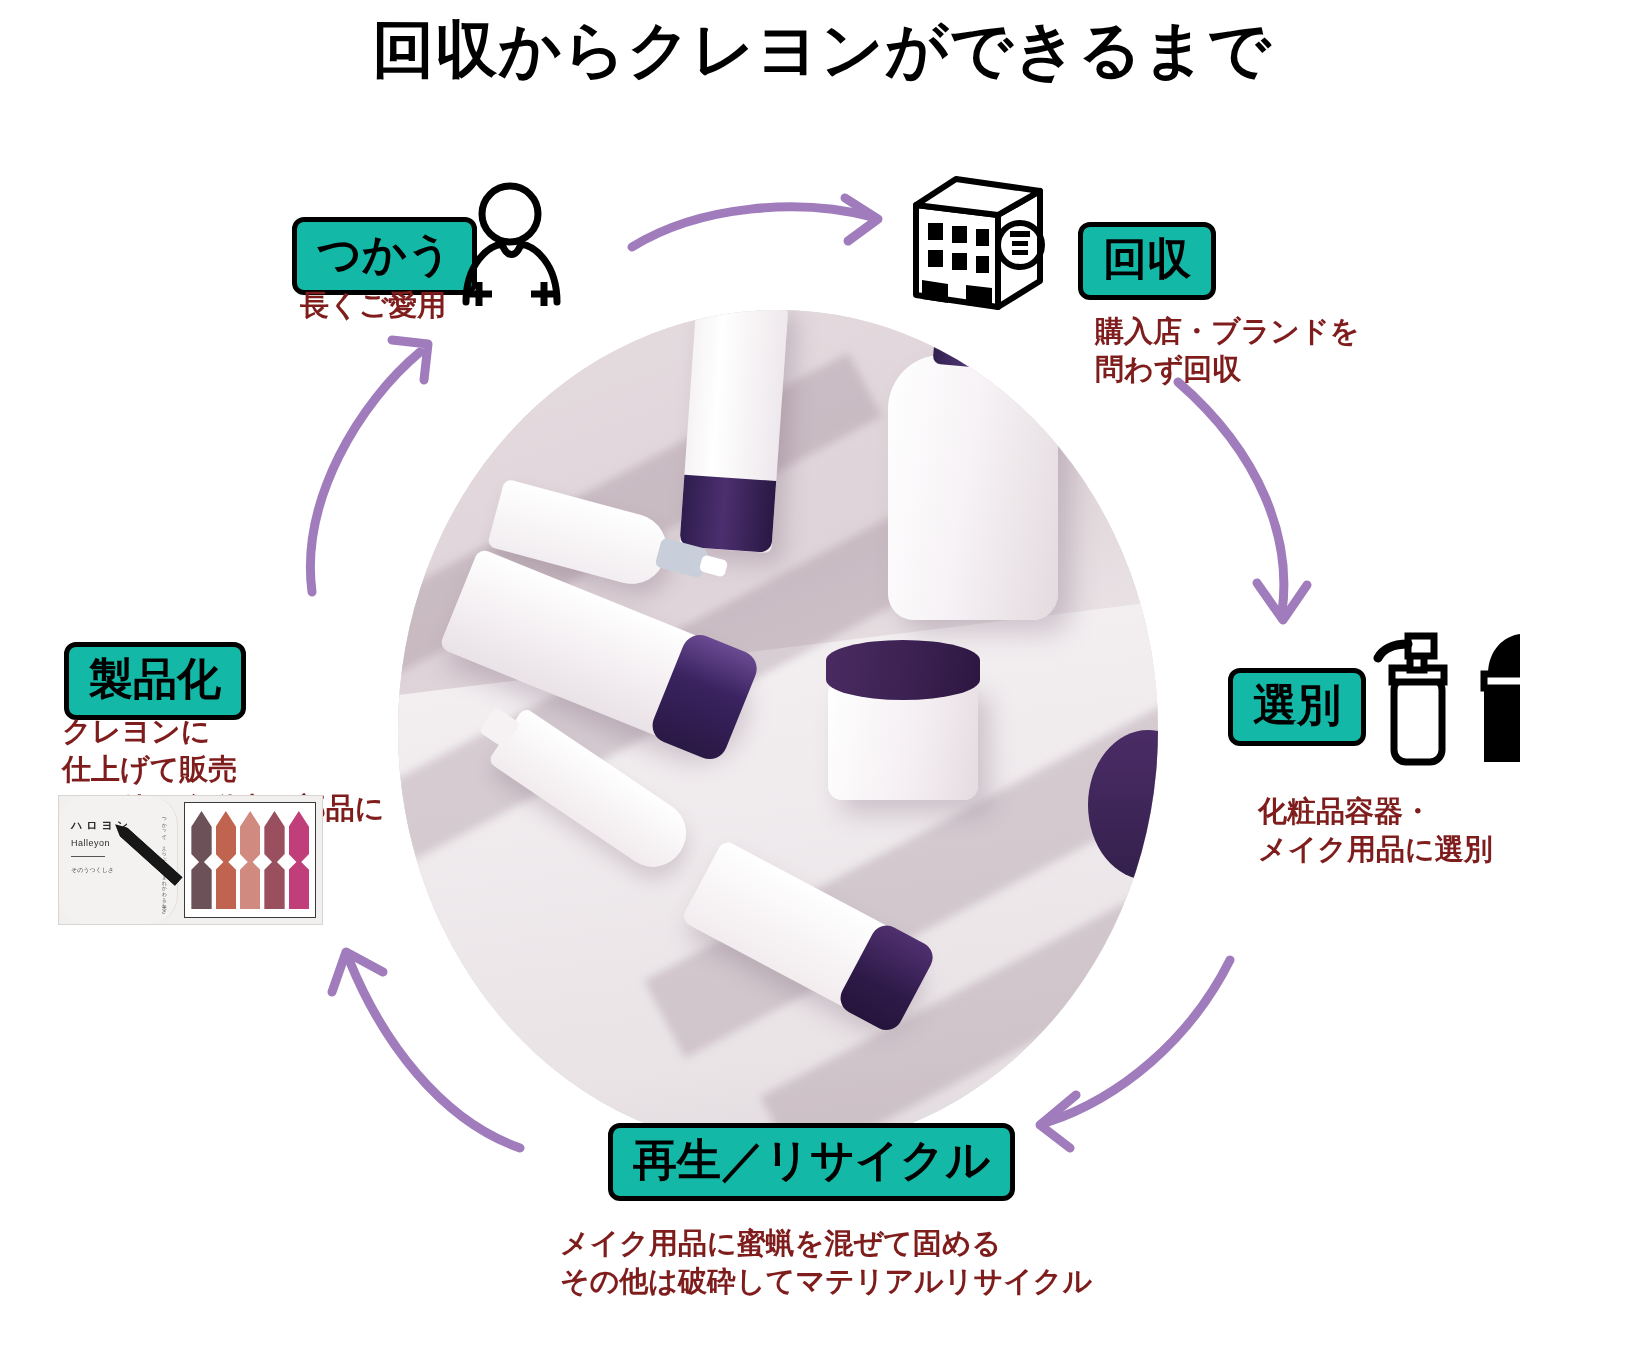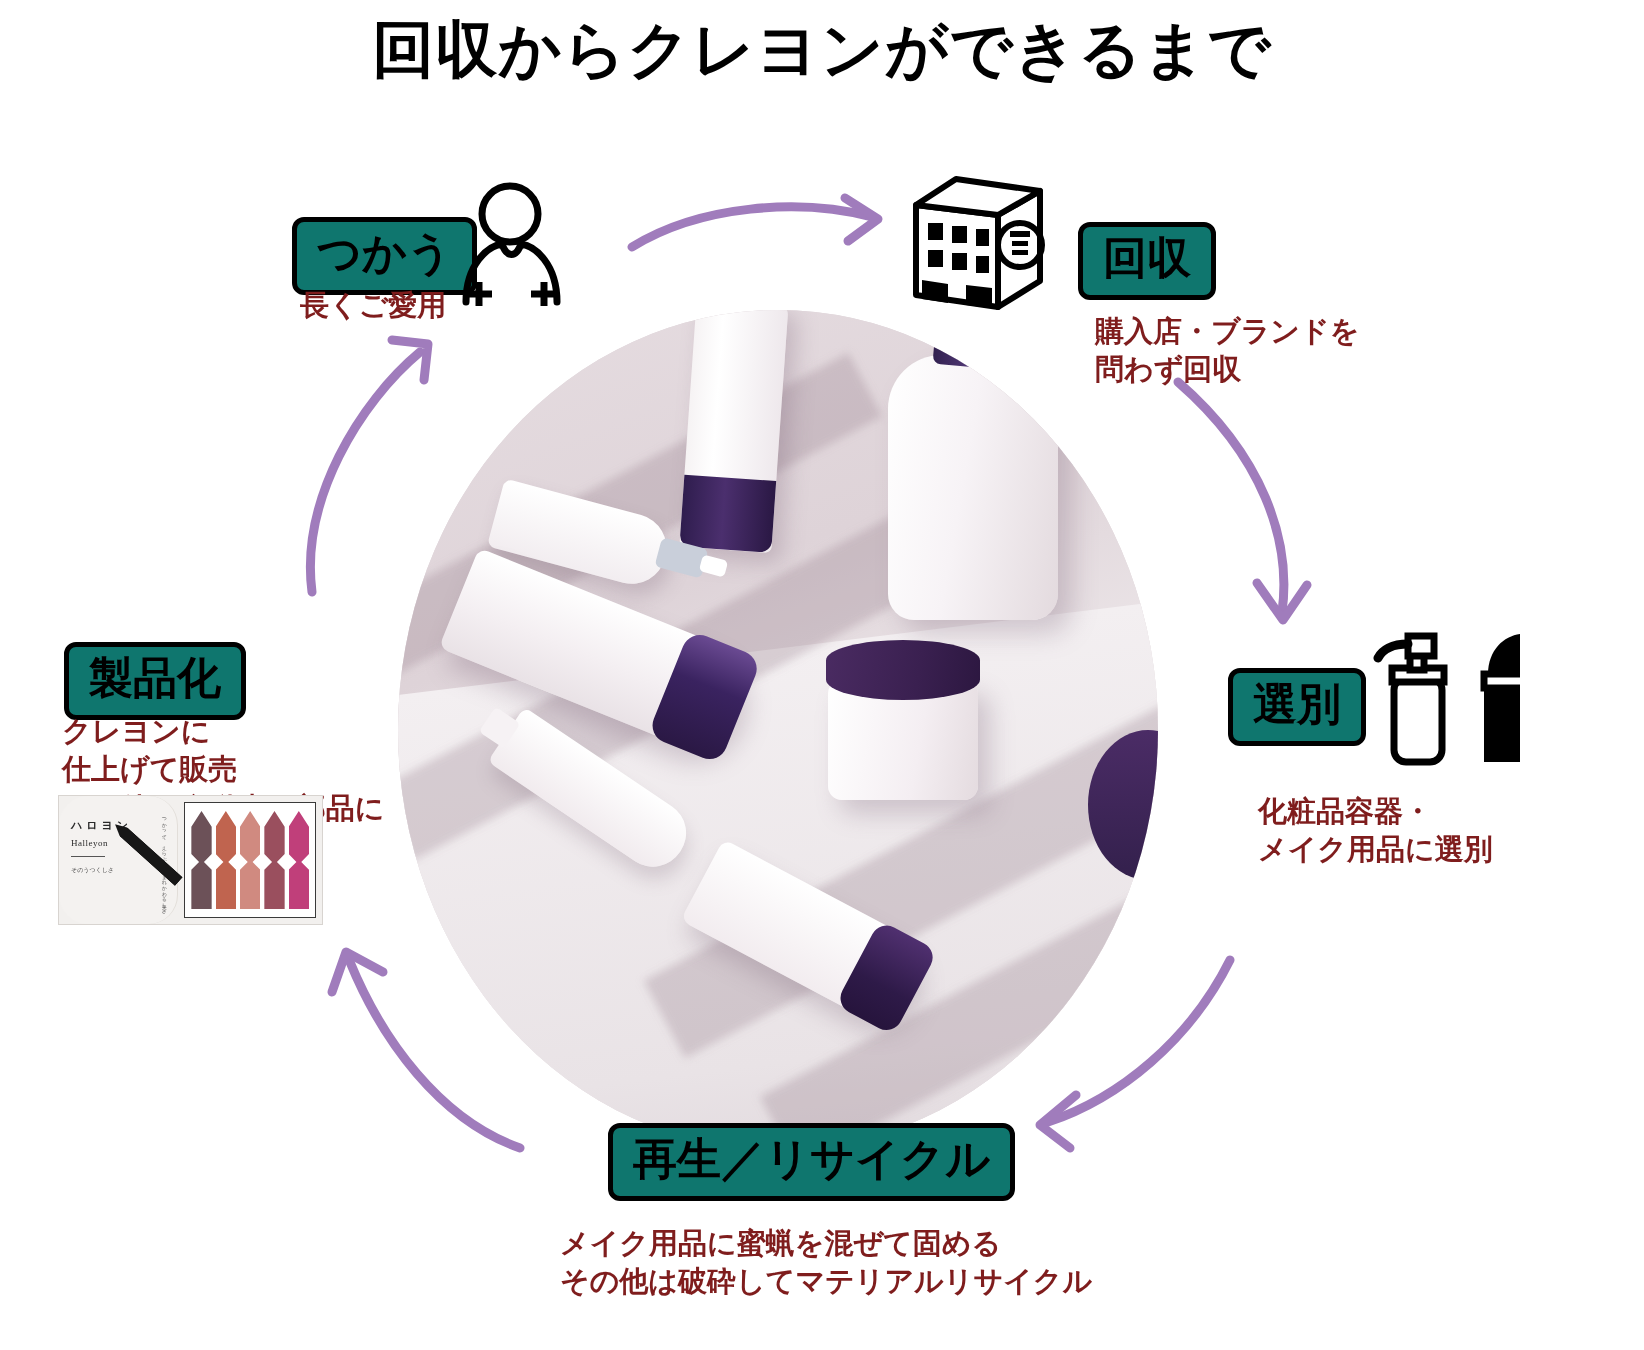--- a/index.html
+++ b/index.html
@@ -11,21 +11,20 @@
   body {
     font-family: "Liberation Sans", "DejaVu Sans", sans-serif;
     color: #111111;
   }
   #stage {
     position: relative;
     width: 1520px;
     height: 1350px;
     background: #ffffff;
     overflow: hidden;
-    font-family: Liberation Serif, serif;
   }
 
   
   #title {
     position: absolute;
     left: 0;
     top: 8px;
     width: 1644px;
     text-align: center;
     font-size: 62px;
@@ -33,21 +32,21 @@
     letter-spacing: 1px;
     color: #000000;
     white-space: nowrap;
   }
 
   
   .chip {
     position: absolute;
     border: 5px solid #000000;
     border-radius: 12px;
-    background: #0f766e;
+    background: #14b8a6;
     font-size: 44px;
     font-weight: 700;
     color: #000000;
     line-height: 1;
     padding: 10px 20px 14px 20px;
     white-space: nowrap;
     box-sizing: border-box;
   }
 
   .caption {

